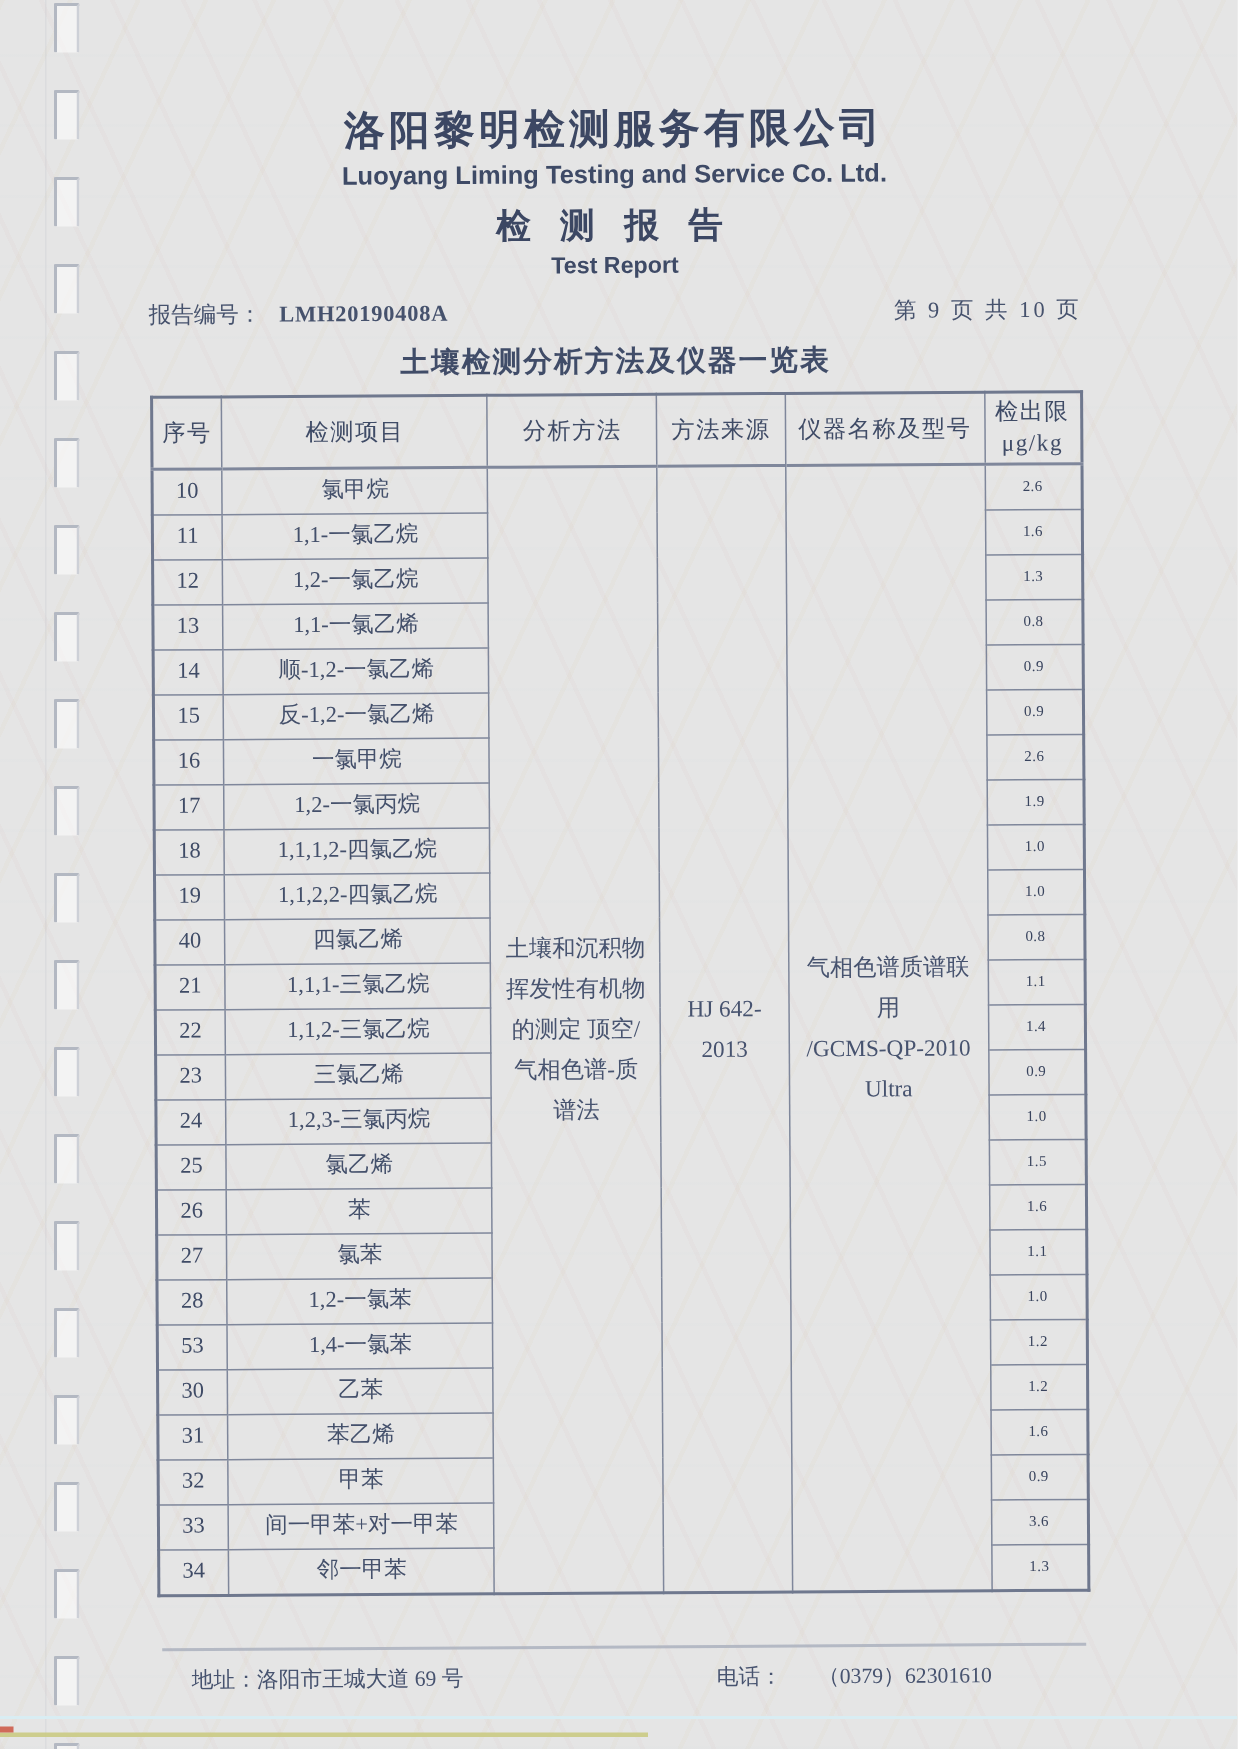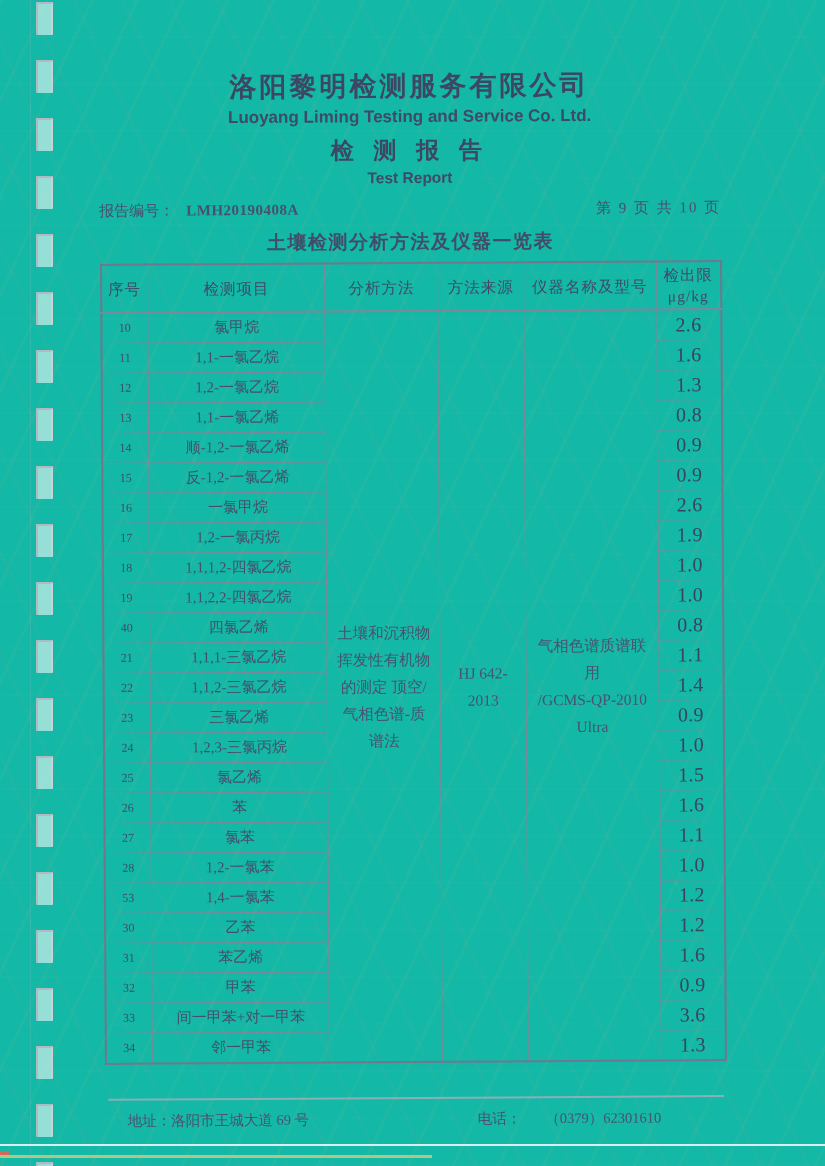--- a/index.html
+++ b/index.html
@@ -3,21 +3,21 @@
 <meta charset="utf-8">
 <style>
   html,body{margin:0;padding:0;}
   body{
     width:825px;height:1166px;overflow:hidden;position:relative;
     background:#fdfdfc;
     font-family:"Liberation Serif","DejaVu Serif",serif;
     color:#44506b;
   }
   
-  .scan{position:absolute;inset:0;overflow:hidden;background:#14b8a6;padding-left:44px;}
+  .scan{position:absolute;inset:0;overflow:hidden;background:#e5e5e5;padding-left:44px;}
   
   .scan::before{
     content:"";position:absolute;inset:0;pointer-events:none;
     background:
       repeating-linear-gradient(115deg, rgba(210,185,120,.055) 0 3px, transparent 3px 41px),
       repeating-linear-gradient(65deg, rgba(205,150,150,.05) 0 3px, transparent 3px 43px),
       repeating-linear-gradient(0deg, rgba(170,200,210,.028) 0 2px, transparent 2px 47px);
   }
   
   .holes{position:absolute;left:36px;top:2px;width:20px;z-index:3;}
@@ -75,22 +75,22 @@
   th,td{border:1px solid #7f879b;text-align:center;vertical-align:middle;padding:0 4px;}
   th{height:46px;font-weight:500;font-size:15.5px;letter-spacing:1px;
      white-space:pre-line;line-height:21px;color:#3f4b66;border-bottom-width:2px;}
   td{height:29px;line-height:19px;}
   col.c-no{width:47px;}
   col.c-item{width:176px;}
   col.c-method{width:112px;}
   col.c-source{width:85px;}
   col.c-instr{width:132px;}
   col.c-limit{width:64px;}
-  td.limit{font-size:20px;color:#39445e;letter-spacing:.3px;}
-  td.no{font-size:12px;color:#3f4b66;}
+  td.limit{font-size:10px;color:#39445e;letter-spacing:.3px;}
+  td.no{font-size:15px;color:#3f4b66;}
   td.merged{vertical-align:middle;line-height:27px;font-size:15.5px;color:#47536f;}
   td.method-cell{padding:0 8px;}
   td.instr-cell{word-break:break-all;padding:0 6px;white-space:pre-line;}
   td.source-cell{padding:0 10px;}
   
   .footer{width:616px;margin:34px auto 0;}
   .footer-rule{height:2px;background:#a7aebb;opacity:.8;}
   .footer-row{
     display:flex;align-items:baseline;margin-top:10px;
     font-size:14.5px;color:#47536f;line-height:20px;

